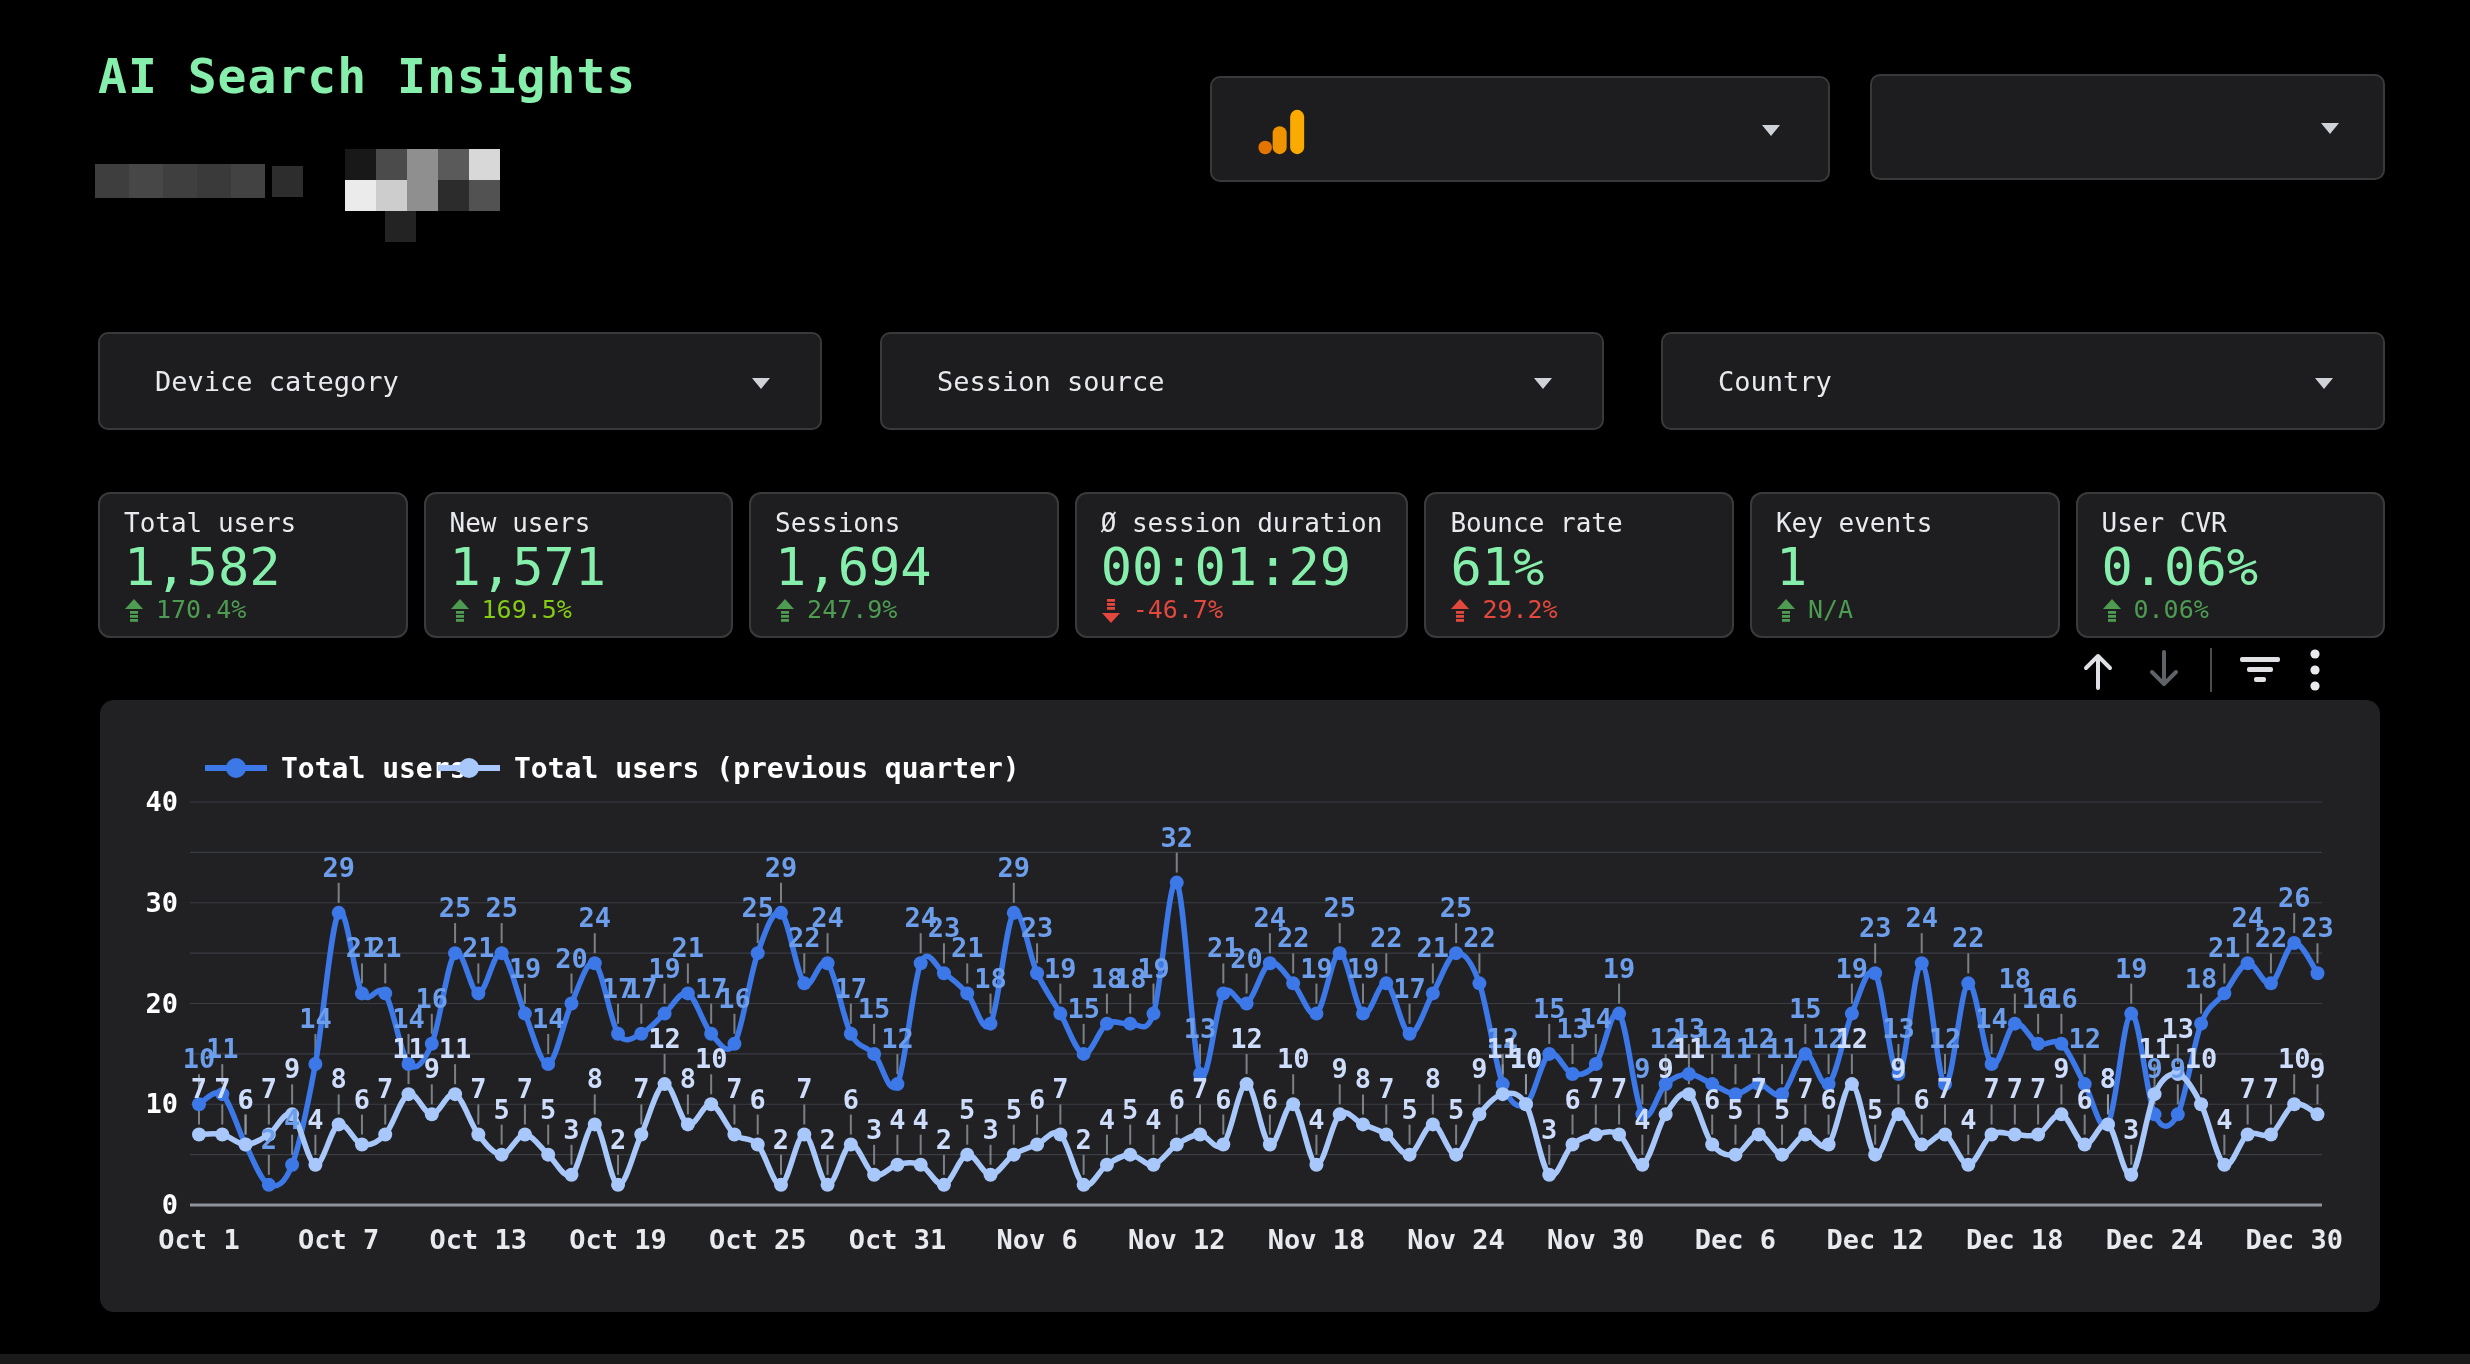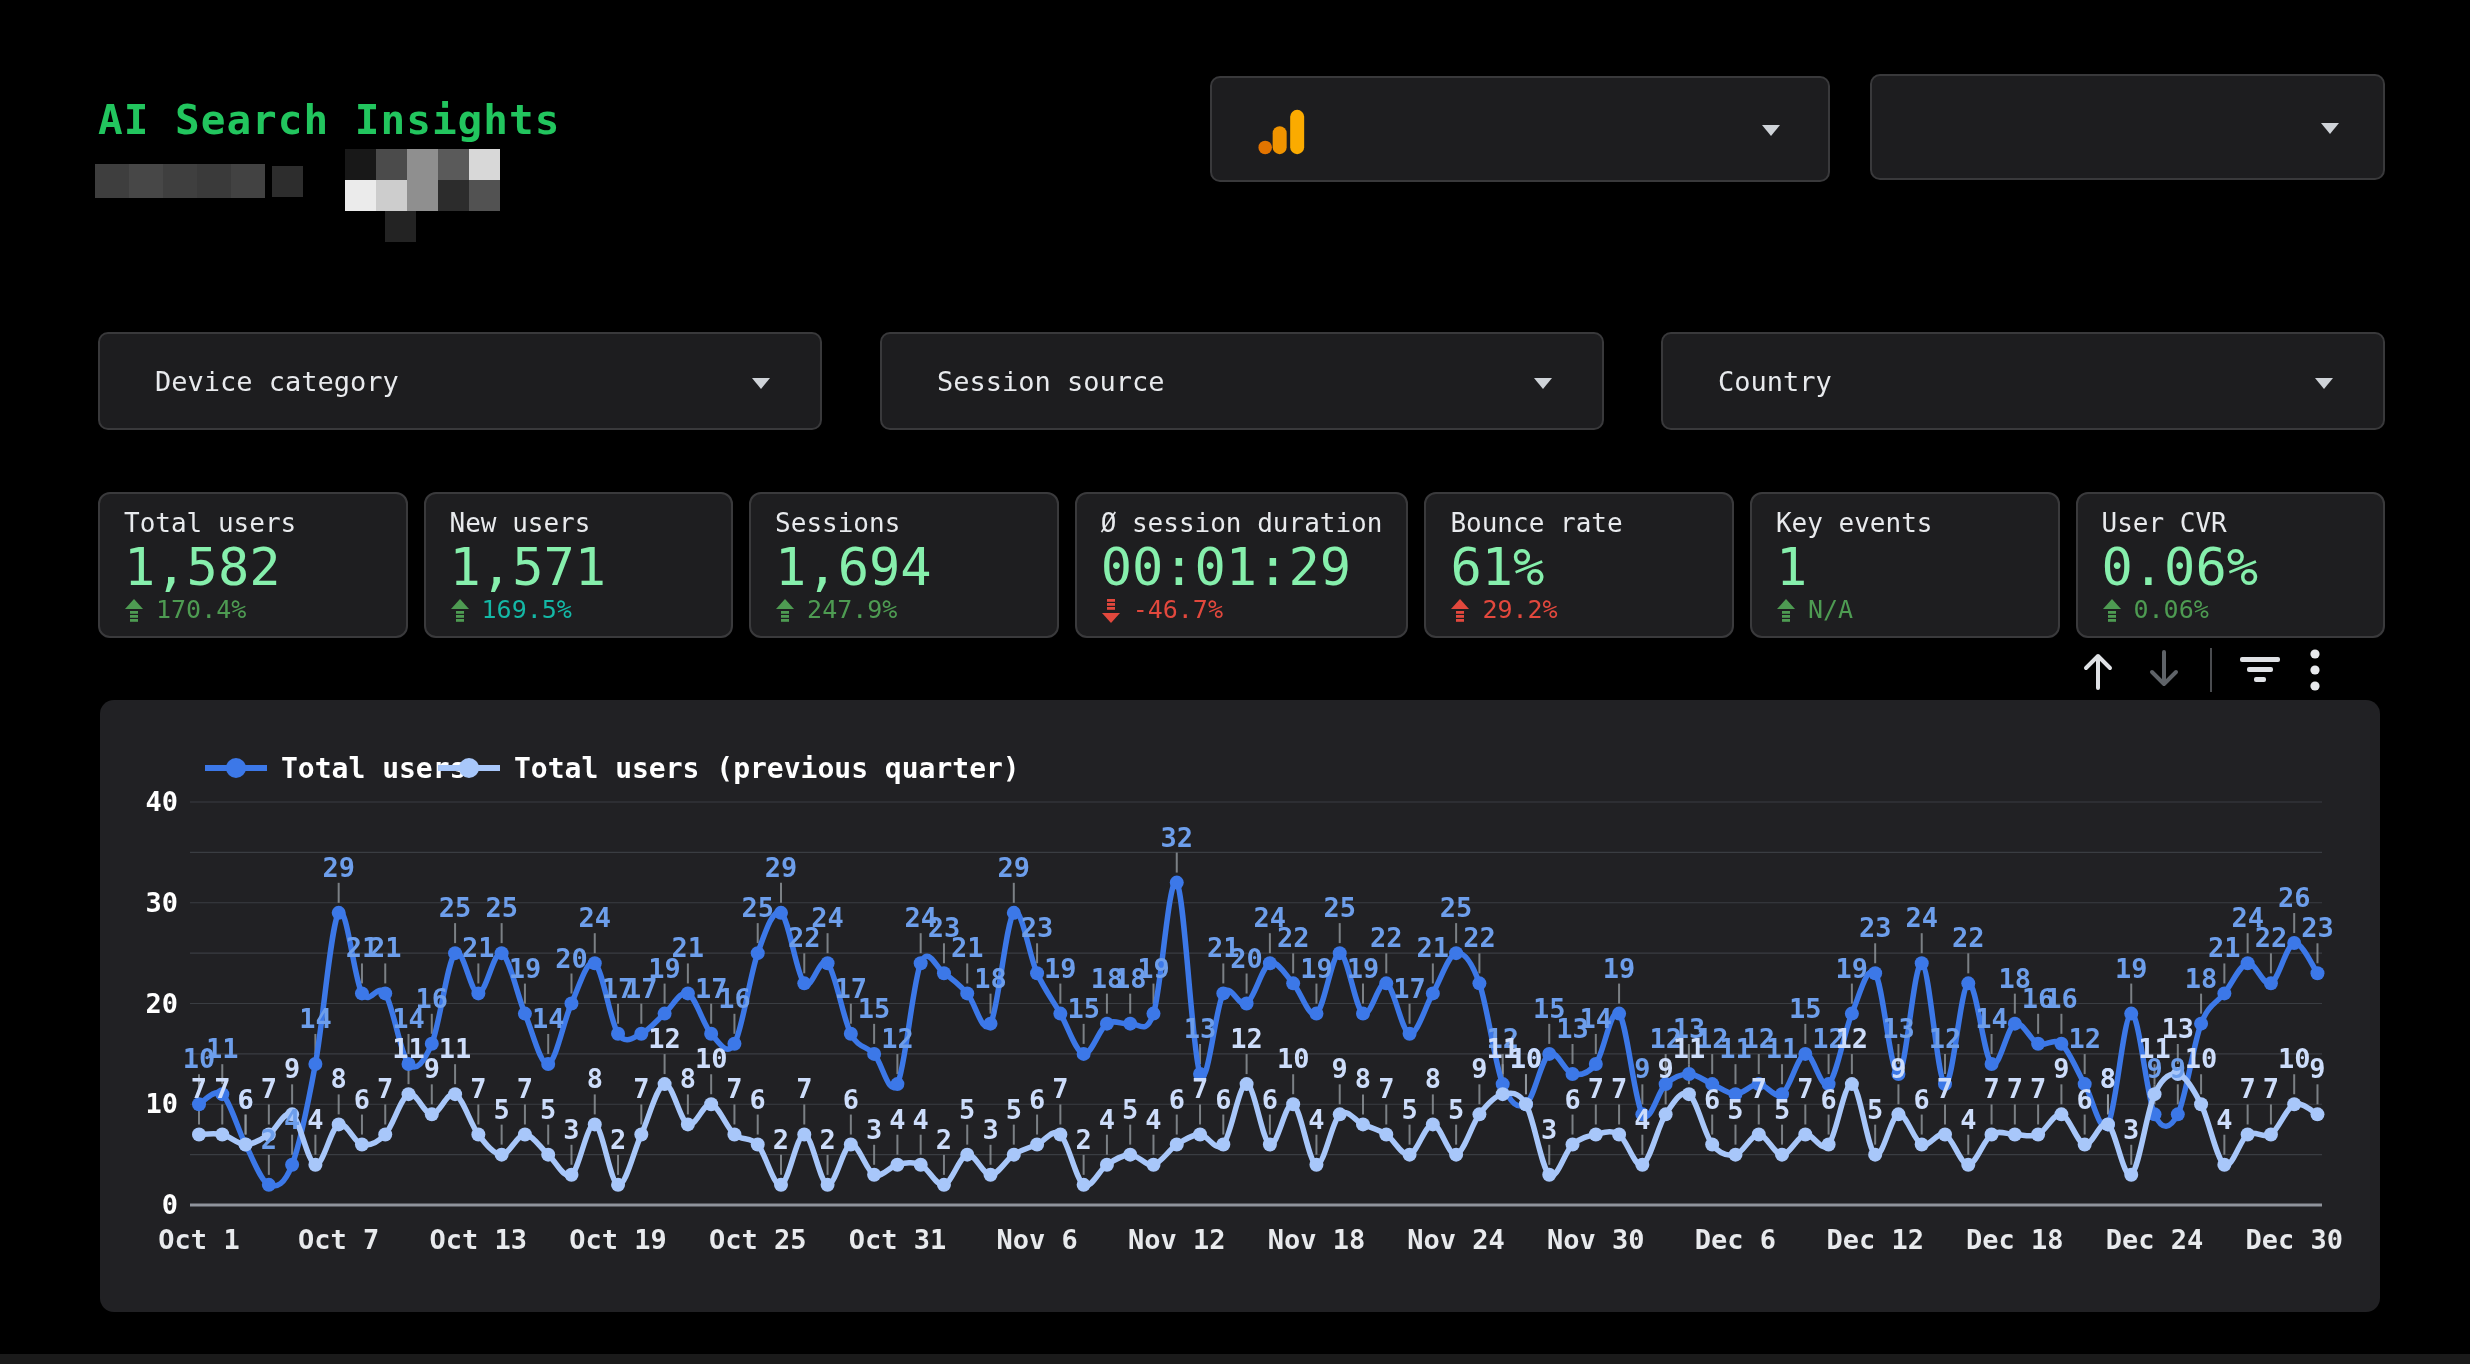--- a/index.html
+++ b/index.html
@@ -1,20 +1,20 @@
 <!DOCTYPE html>
 <html><head>
 <meta charset="utf-8">
 <style>
   html,body{margin:0;padding:0;background:#000;}
   #stage{position:relative;width:2470px;height:1364px;background:#000;overflow:hidden;
          font-family:"DejaVu Sans Mono",monospace;color:#e8eaed;}
   .abs{position:absolute;}
   
-  #page-title{left:98px;top:48px;font-size:41px;font-weight:bold;color:#22c55e;letter-spacing:1px;margin-top:48px;}
+  #page-title{left:98px;top:48px;font-size:48px;font-weight:bold;color:#86efac;letter-spacing:1px;}
   
   .pill{background:#1d1d1f;border:2px solid #39393b;border-radius:10px;height:106px;box-sizing:border-box;}
   #property-pill{left:1210px;top:76px;width:620px;}
   #date-pill{left:1870px;top:74px;width:515px;}
   .caret{position:absolute;width:0;height:0;border-left:9px solid transparent;border-right:9px solid transparent;
          border-top:11px solid #cfd3d8;}
   
   .filterbox{position:absolute;top:332px;width:724px;height:98px;background:#1d1d1f;border:2px solid #39393b;
              border-radius:10px;box-sizing:border-box;display:flex;align-items:center;padding:0 55px;font-size:27px;color:#e8eaed;}
   .filterbox .caret{right:50px;top:44px;}
@@ -110,21 +110,21 @@
             <rect x="6" y="13" width="8" height="2.8" fill="#4e9b52"></rect>
             <rect x="6" y="17" width="8" height="2.8" fill="#4e9b52"></rect>
             <rect x="6" y="21" width="8" height="2.8" fill="#4e9b52"></rect>
           </svg>
           <span>170.4%</span>
         </div>
       </div>
       <div class="card">
         <div class="k-label">New users</div>
         <div class="k-value">1,571</div>
-        <div class="k-delta" style="color:#14b8a6">
+        <div class="k-delta" style="color:#84cc16">
           <svg width="20" height="26" viewBox="0 0 20 26">
             <polygon points="10,1 19,11 1,11" fill="#4e9b52"></polygon>
             <rect x="6" y="13" width="8" height="2.8" fill="#4e9b52"></rect>
             <rect x="6" y="17" width="8" height="2.8" fill="#4e9b52"></rect>
             <rect x="6" y="21" width="8" height="2.8" fill="#4e9b52"></rect>
           </svg>
           <span>169.5%</span>
         </div>
       </div>
       <div class="card">

